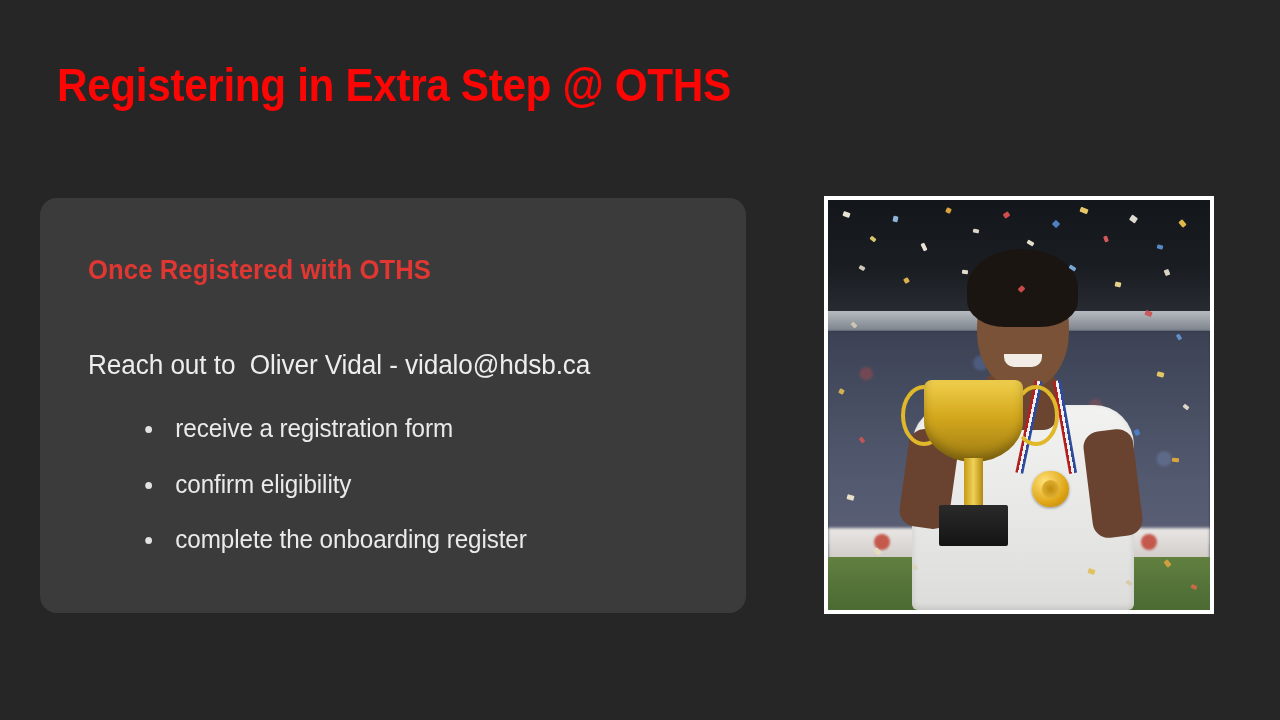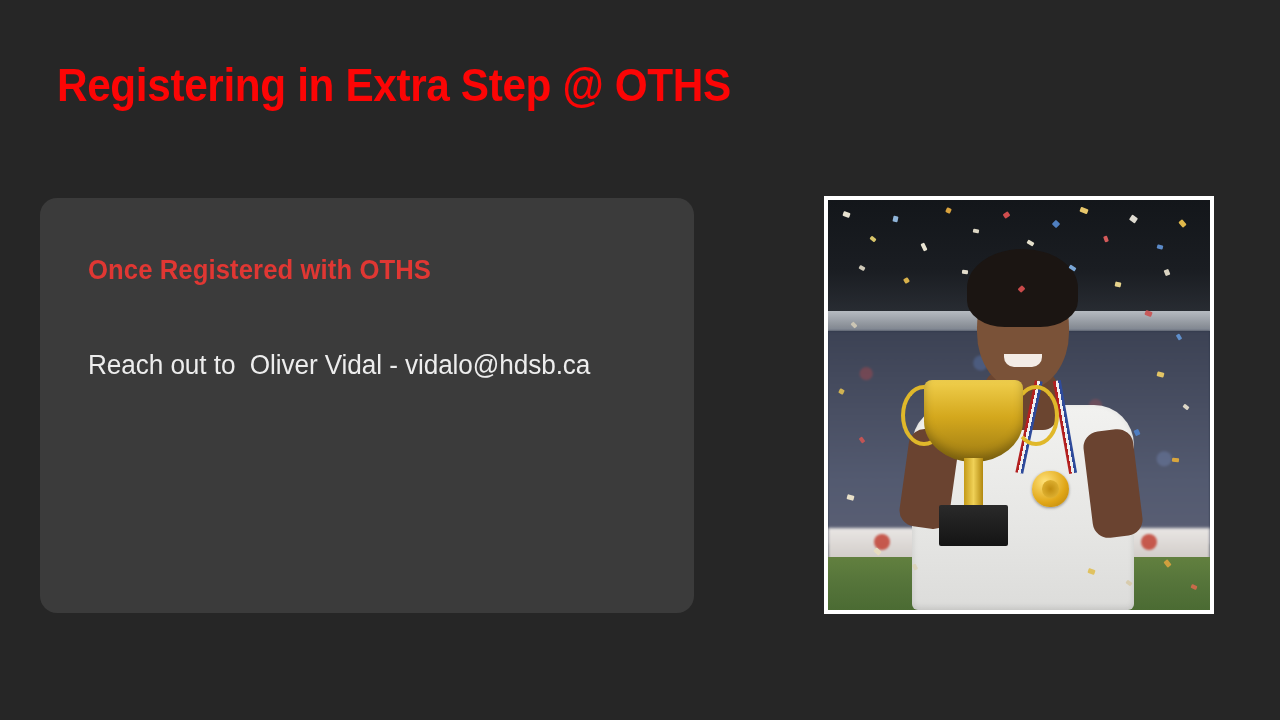--- a/index.html
+++ b/index.html
@@ -31,21 +31,21 @@
     transform-origin: left center;
     line-height: 1.1;
     white-space: nowrap;
   }
 
   
   .info-card {
     position: absolute;
     left: 40px;
     top: 198px;
-    width: 654px;
+    width: 706px;
     height: 415px;
     background: #3b3b3b;
     border-radius: 17px;
     box-sizing: border-box;
   }
   .card-heading {
     position: absolute;
     left: 48px;
     top: 57px;
     color: #E03733;
@@ -317,20 +317,34 @@
 </head>
 <body>
 
 <div class="slide">
 
   <div class="slide-title">Registering in Extra Step @ OTHS</div>
 
   <div class="info-card">
     <div class="card-heading">Once Registered with OTHS</div>
     <div class="card-lead">Reach out to  Oliver Vidal - vidalo@hdsb.ca</div>
+    <ul class="bullet-list">
+      <li class="bullet-item">
+        <span class="bullet-dot"></span>
+        <span>receive a registration form</span>
+      </li>
+      <li class="bullet-item">
+        <span class="bullet-dot"></span>
+        <span>confirm eligibility</span>
+      </li>
+      <li class="bullet-item">
+        <span class="bullet-dot"></span>
+        <span>complete the onboarding register</span>
+      </li>
+    </ul>
   </div>
 
   <div class="photo-frame">
     <div class="photo">
       <div class="ph-roof"></div>
       <div class="ph-roof-beam"></div>
       <div class="ph-crowd"></div>
       <div class="ph-boards"></div>
       <div class="ph-board-logo" style="left:12%"></div>
       <div class="ph-board-logo" style="left:48%"></div>

